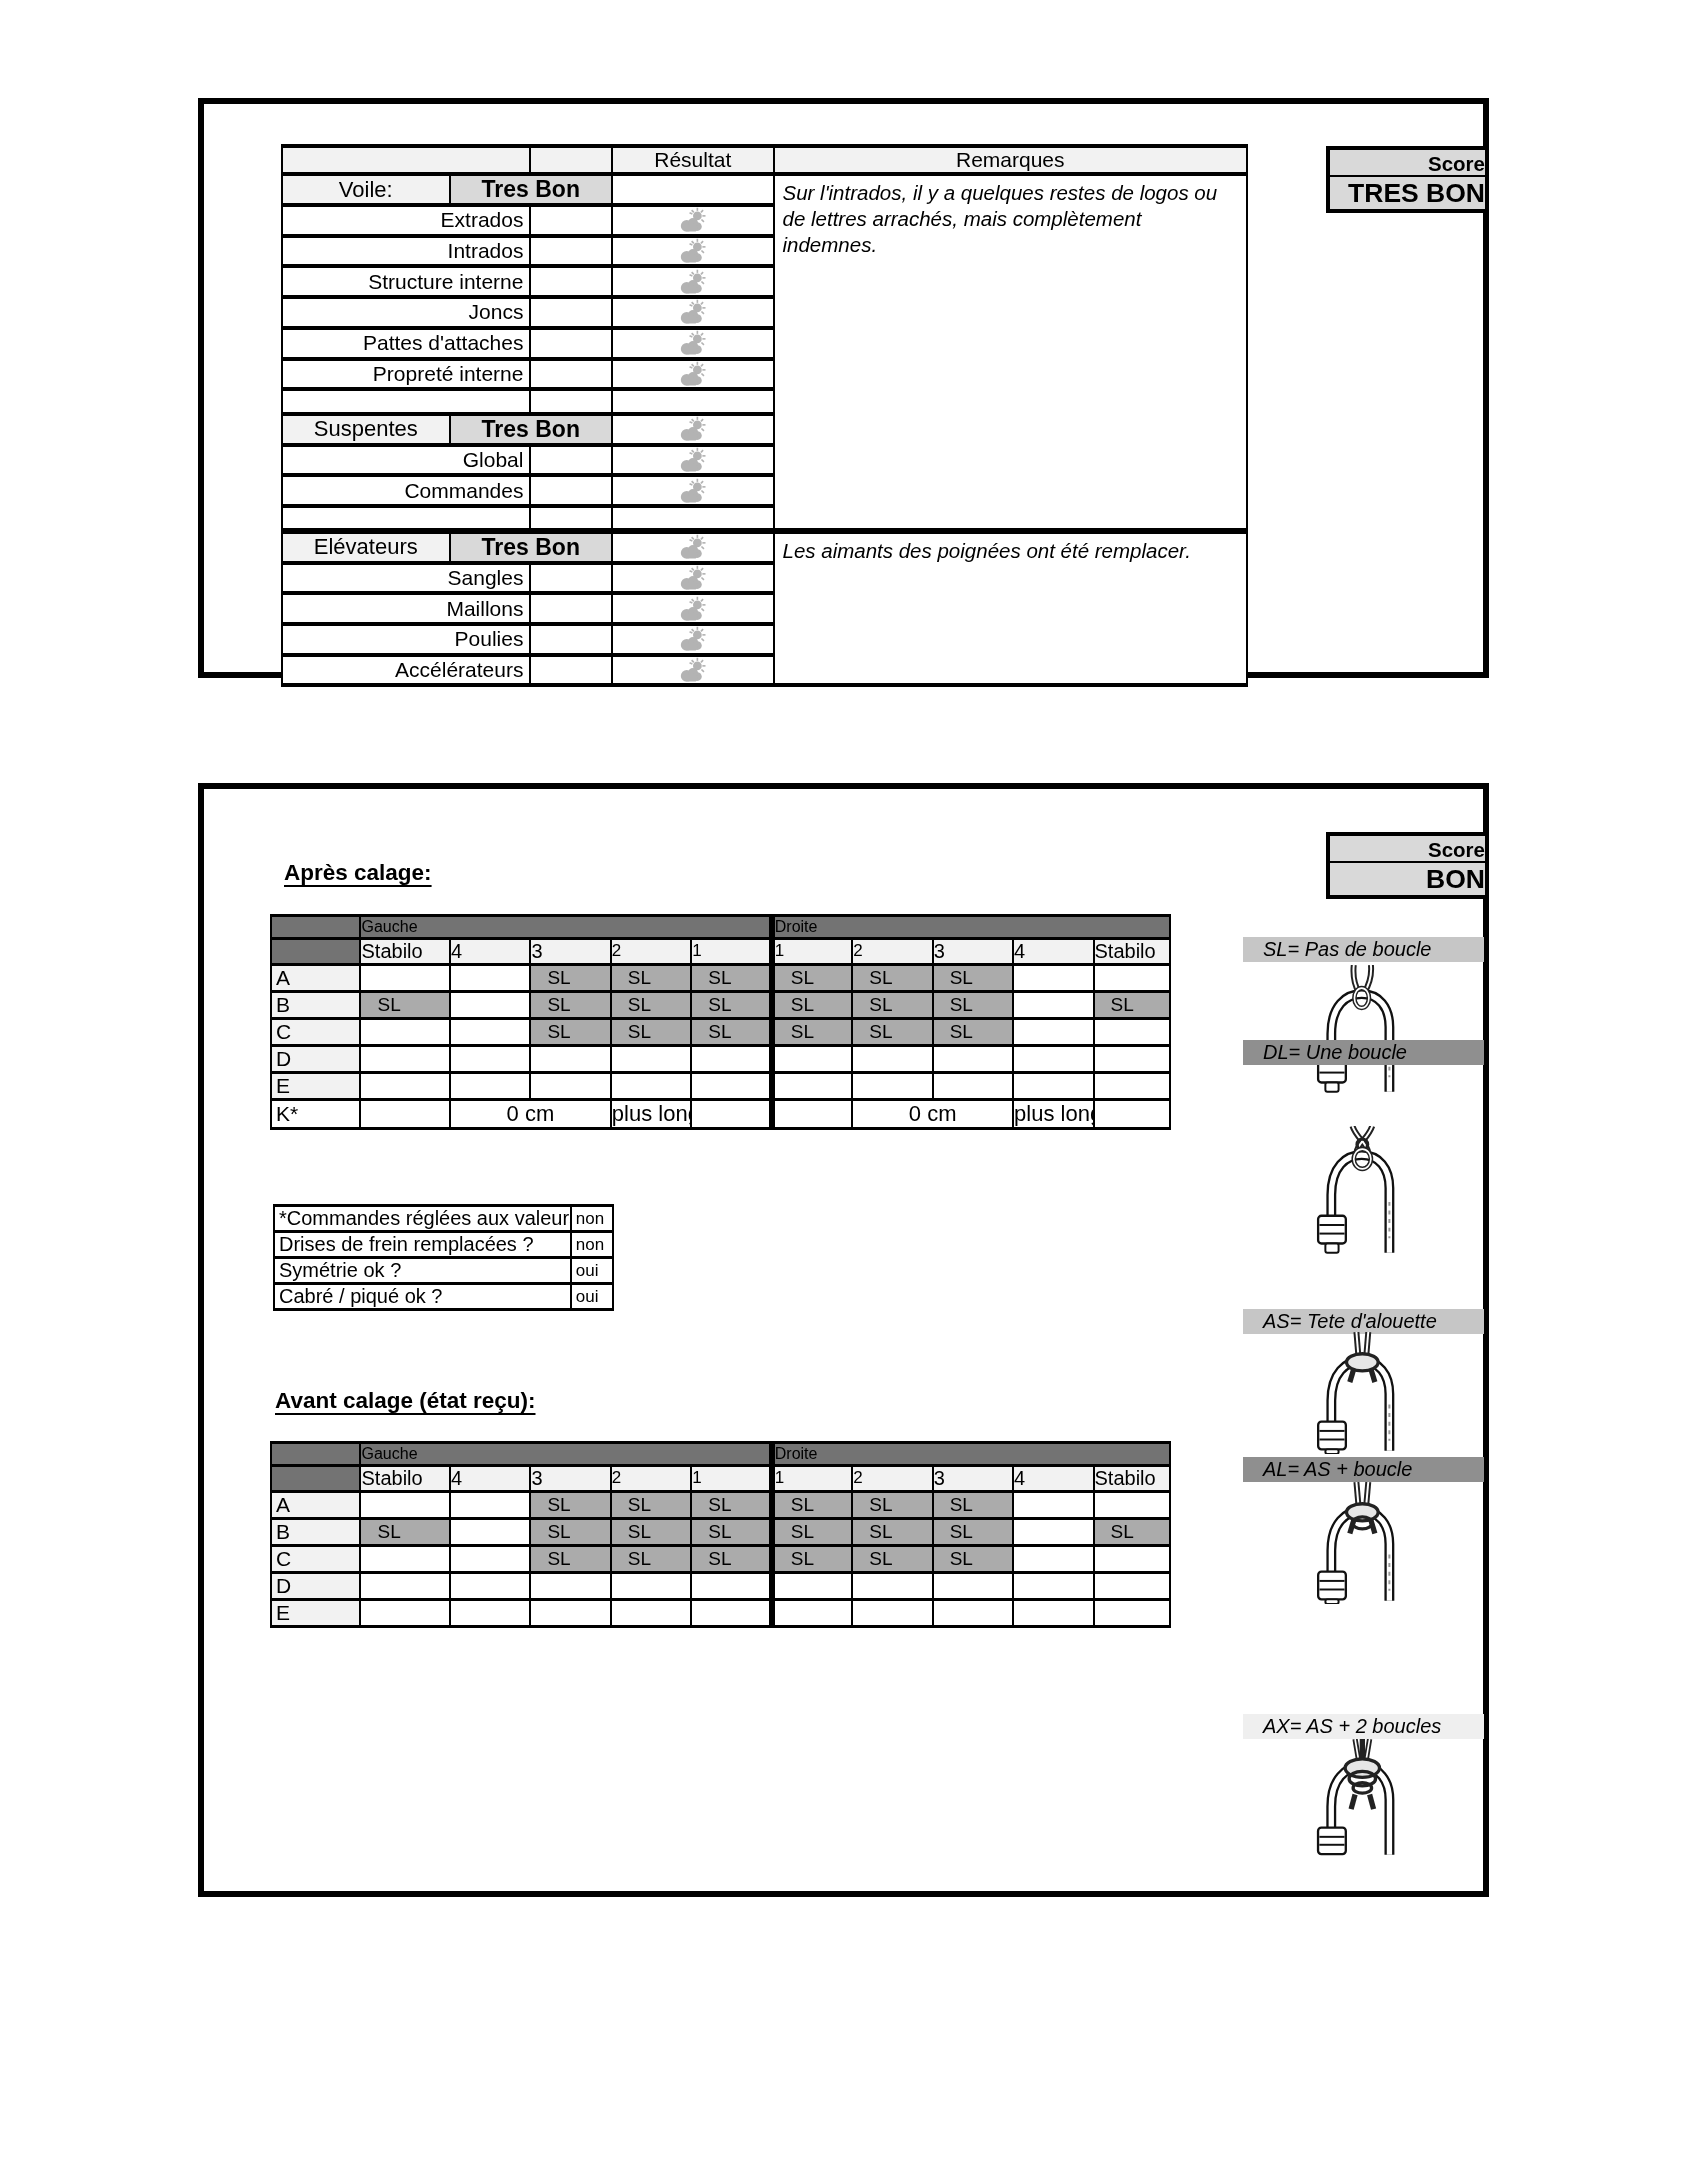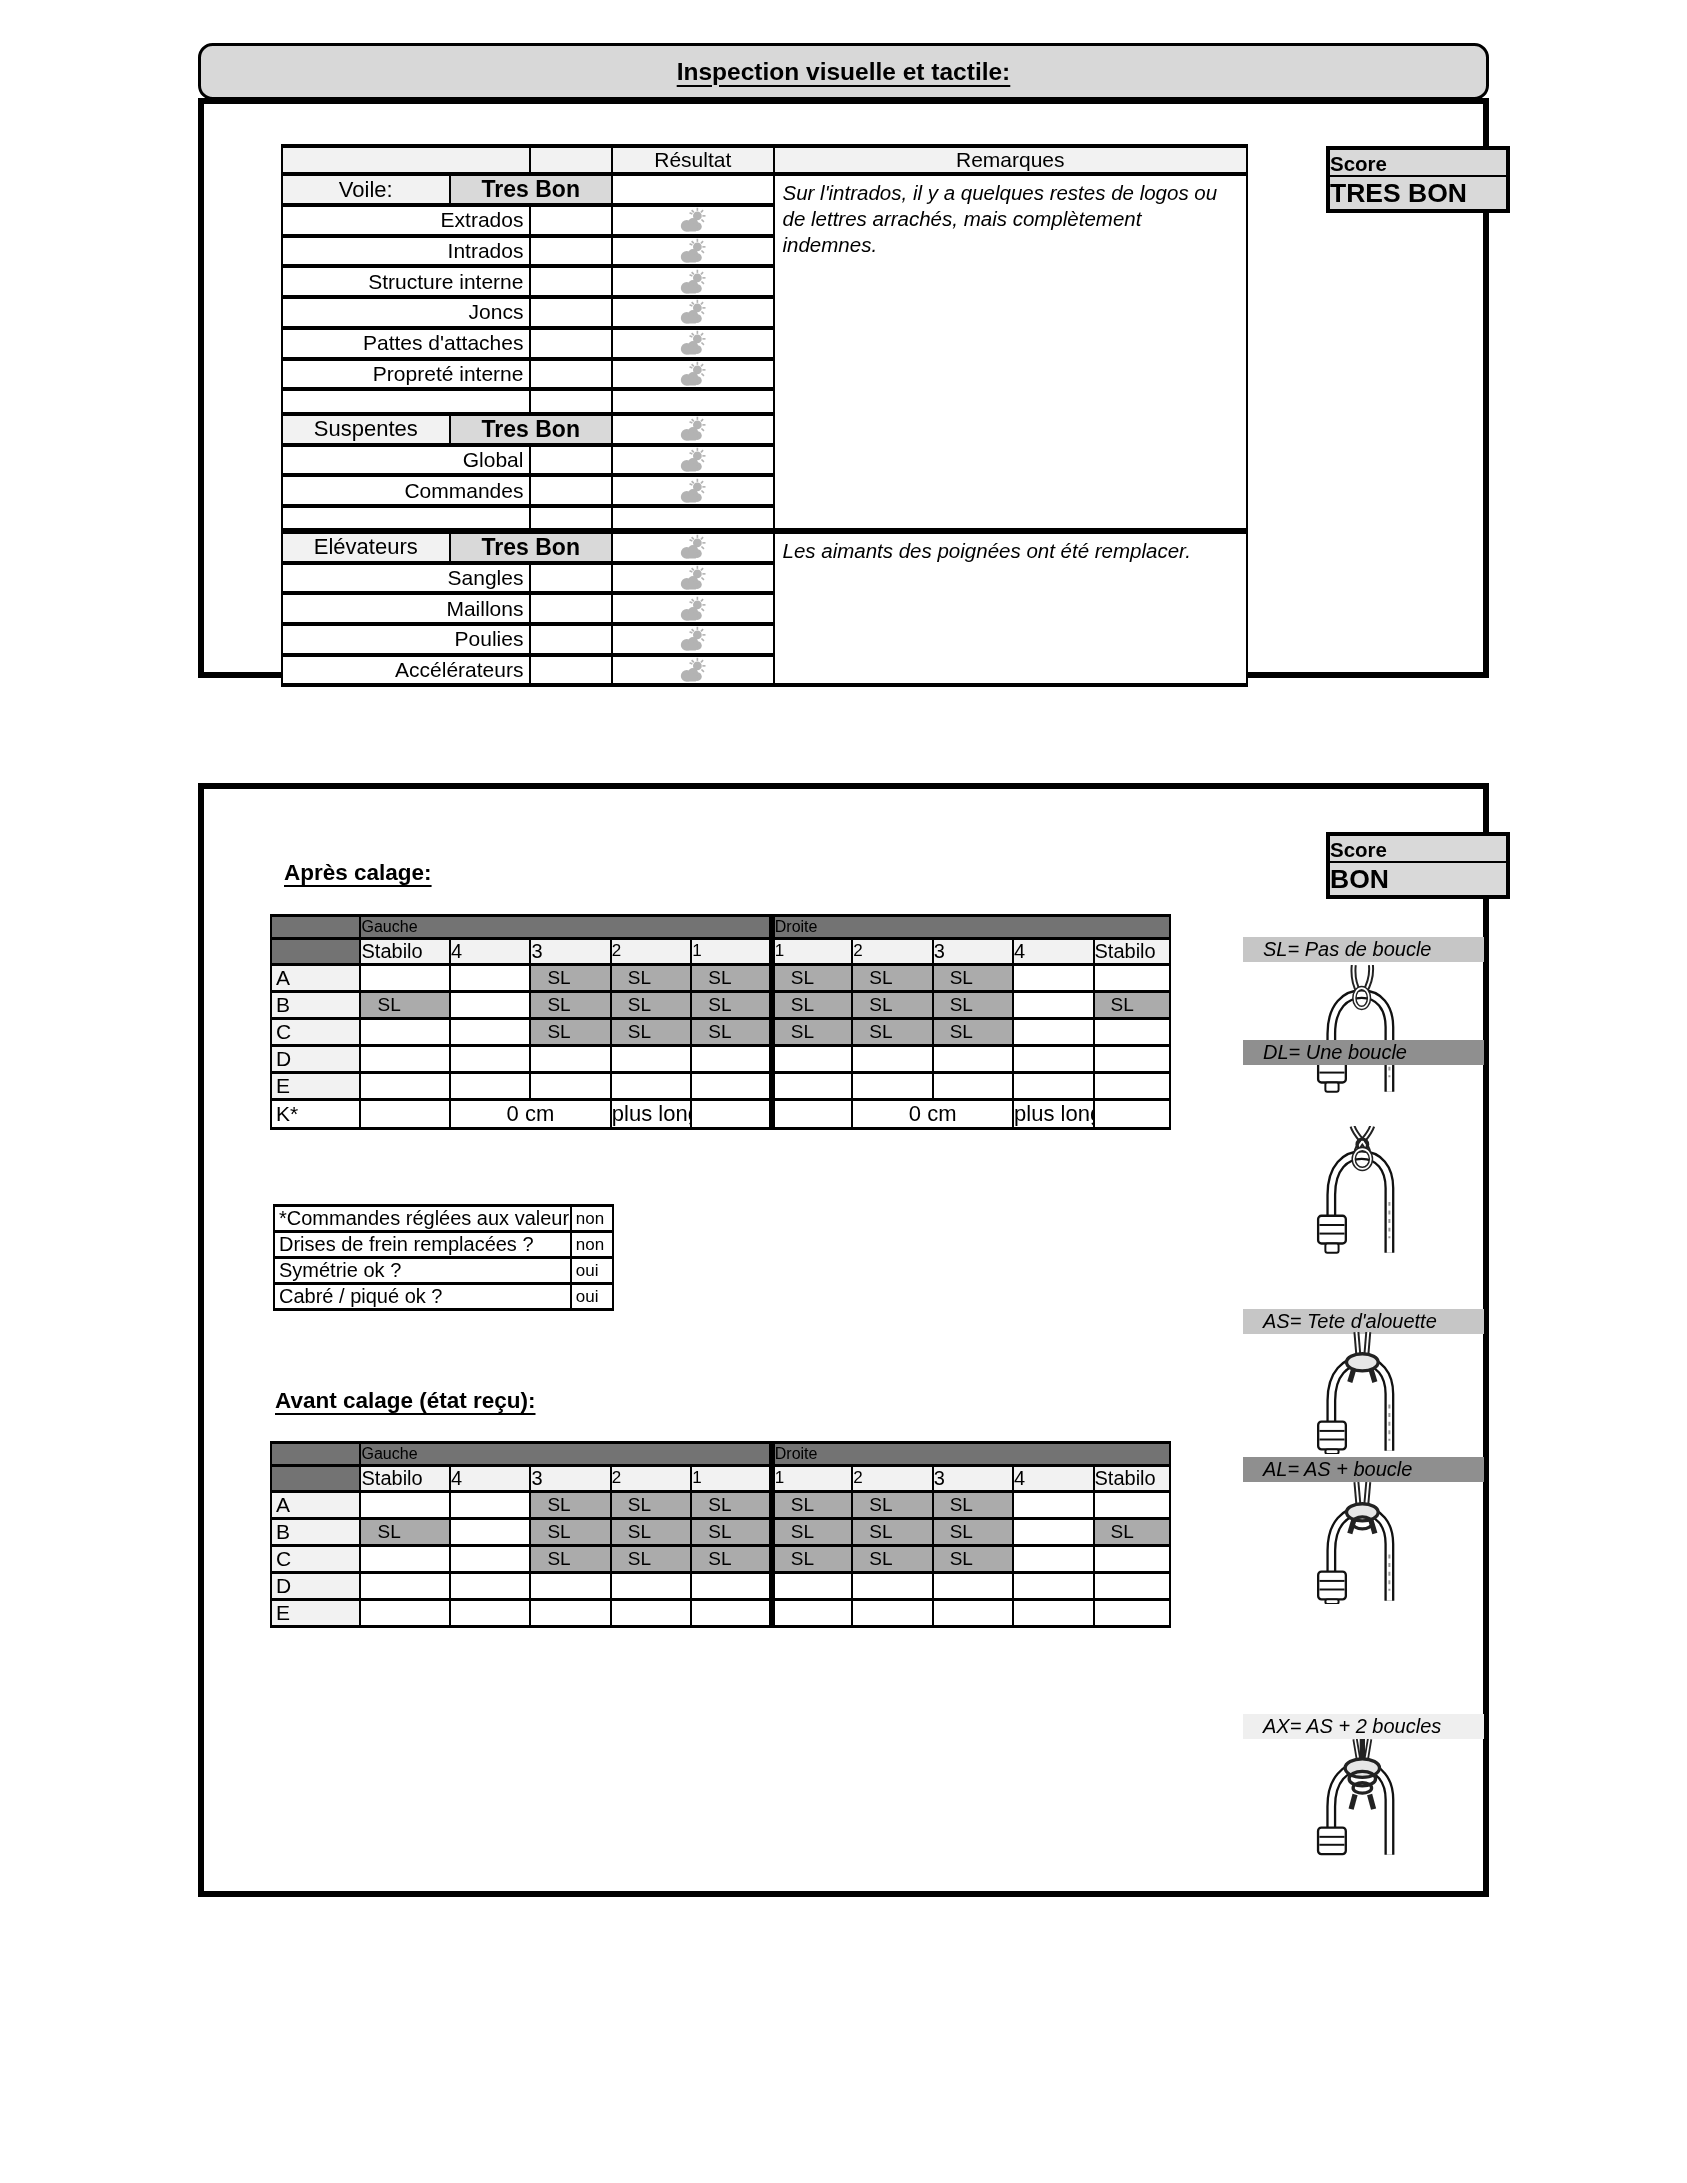--- a/index.html
+++ b/index.html
@@ -9,21 +9,21 @@
   .band{position:absolute;left:198px;width:1291px;background:#d8d8d8;border:3.3px solid #000;
         border-radius:14.6px;display:flex;align-items:center;justify-content:center;z-index:2}
   #band1{top:43px;height:57px}
   #band2{top:726px;height:57px}
   .band .t{font-weight:bold;font-size:24.5px}
   #band1 .t{text-decoration:underline;text-underline-offset:5.3px;text-decoration-thickness:2px}
   .panel{position:absolute;left:198px;width:1291px;border:6px solid #000;background:#fff;z-index:1}
   #panel1{top:98px;height:580px}
   #panel2{top:783px;height:1114px}
 
-  .scorebox{position:absolute;width:184px;border:4.6px solid #000;background:#d9d9d9;text-align:left;z-index:3}
+  .scorebox{position:absolute;width:163px;border:4.6px solid #000;background:#d9d9d9;text-align:right;z-index:3}
   #score1{left:1326px;top:146px}
   #score2{left:1326px;top:832px}
   .scorebox .sl{font-size:20.5px;font-weight:bold;height:27px;line-height:27px;border-bottom:2.6px solid #000}
   .scorebox .sv{font-size:26.5px;font-weight:bold;height:32px;line-height:32px}
 
   table{border-collapse:collapse;table-layout:fixed;position:absolute;background:#fff;z-index:3}
   td{border:2.6px solid #000;border-top-width:4.6px;border-bottom-width:4.6px;height:24.5px;
      font-size:21px;overflow:hidden;white-space:nowrap}
   #table1{left:281px;top:144px;width:967px}
   #table1 .hd{background:#f2f2f2}
@@ -70,23 +70,20 @@
   .banner.dark{background:#8f8f8f}
   .banner.xlight{background:#efefef}
   .illo{position:absolute;left:1290px;width:146px;z-index:3}
 </style>
 </head>
 <body>
 
 <div class="page">
 
   <div class="panel" id="panel1"></div>
-  <div class="band" id="band1">
-    <span class="t">Inspection visuelle et tactile:</span>
-  </div>
 
   <table id="table1">
     <colgroup>
         <col style="width:167px">
         <col style="width:80px">
         <col style="width:82px">
         <col style="width:161px">
         <col style="width:472px">
       </colgroup>
     <tbody id="t1-body">

